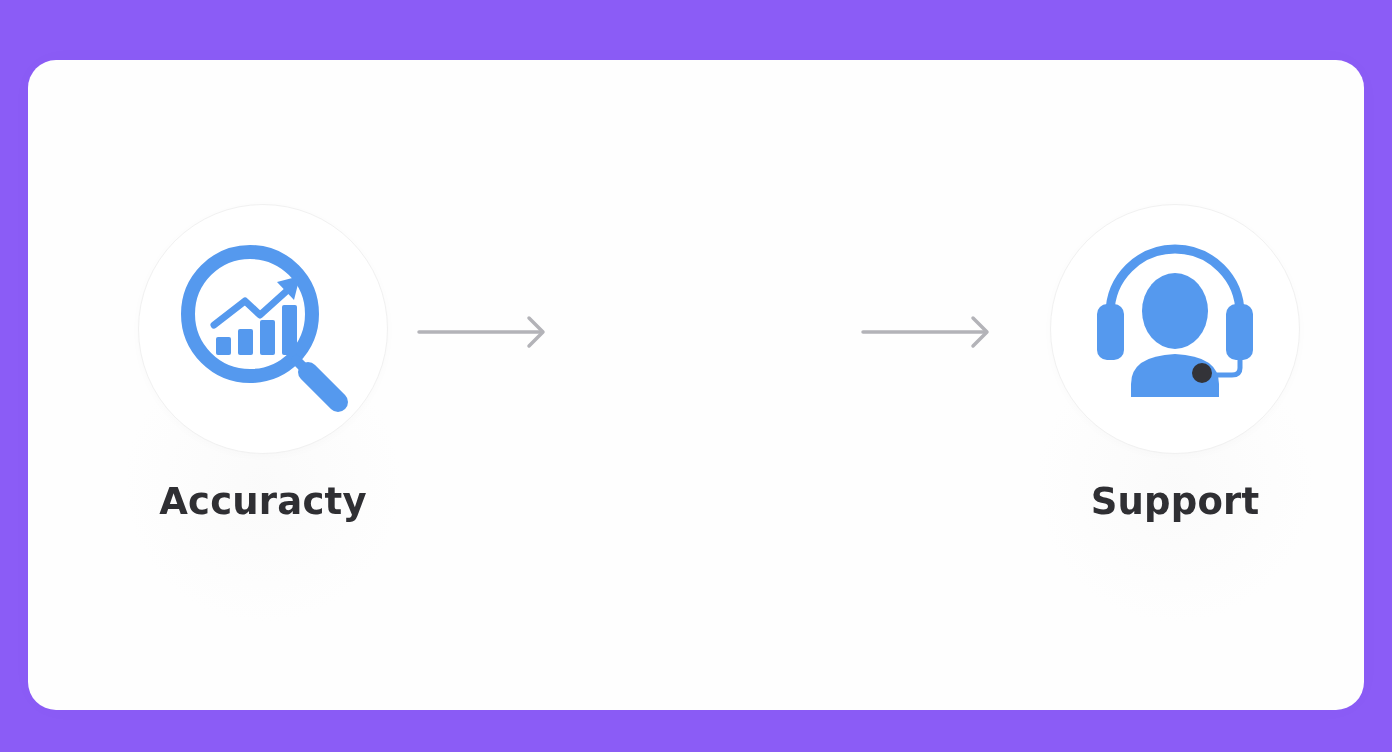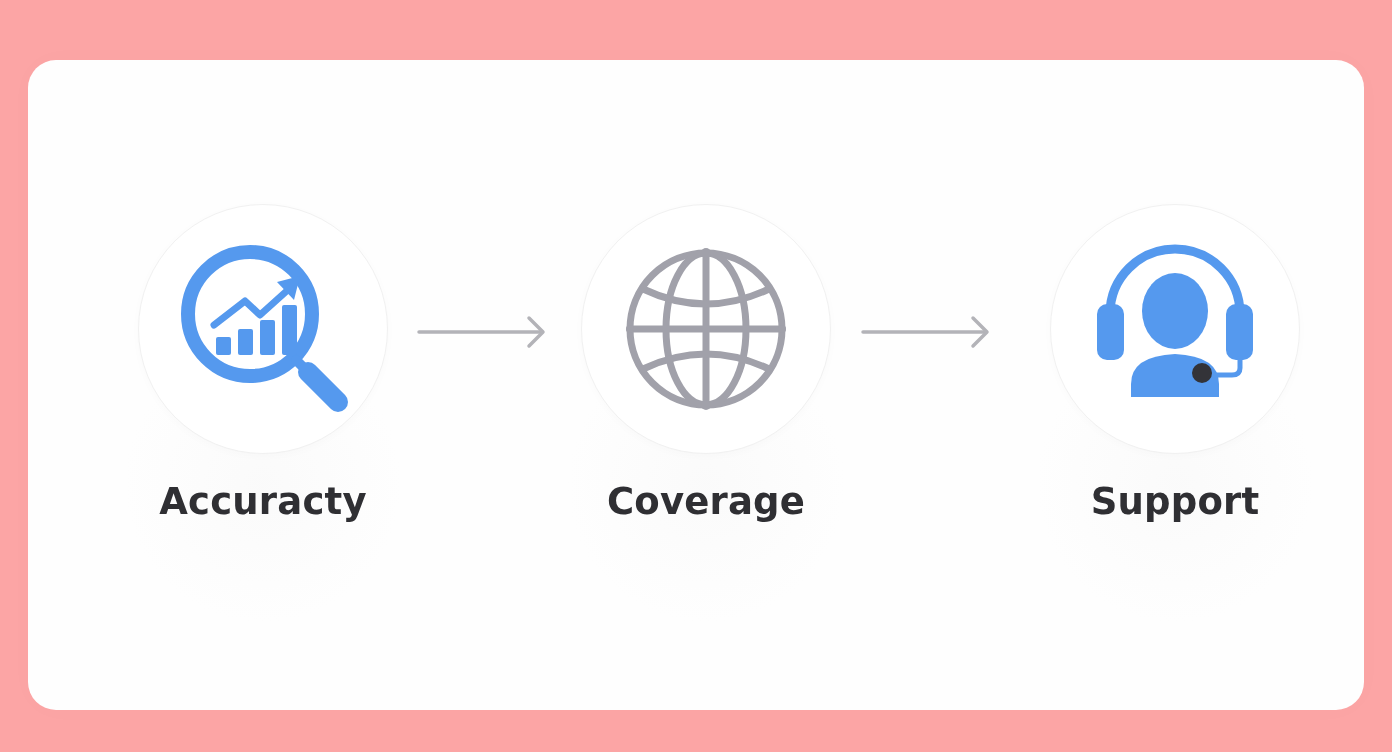--- a/index.html
+++ b/index.html
@@ -11,21 +11,21 @@
     overflow: hidden;
   }
   body {
     position: relative;
     font-family: "DejaVu Sans", "Liberation Sans", sans-serif;
   }
   .canvas {
     position: absolute;
     left: 0; top: 0;
     width: 1392px; height: 752px;
-    background: #fca5a5;
+    background: #8b5cf6;
   }
   .panel {
     position: absolute;
     left: 28px; top: 60px;
     width: 1336px; height: 650px;
     border-radius: 28px;
     background: #fefefe;
     box-shadow: 0 0 30px rgba(0,0,0,0.015);
   }
   .step {
@@ -95,43 +95,20 @@
       </svg>
     </div>
     <div class="label">Accuracty</div>
   </div>
 
   <svg class="arrow" style="left:416px; top:312px;" viewBox="0 0 132 40">
     <line x1="3" y1="20" x2="126" y2="20" stroke="#b3b3b8" stroke-width="3.5" stroke-linecap="round"></line>
     <polyline points="113,6 127,20 113,34" fill="none" stroke="#b3b3b8" stroke-width="3.5" stroke-linecap="round" stroke-linejoin="round"></polyline>
   </svg>
 
-  <div class="step" style="left:556px; top:204px;">
-    <div class="halo"></div>
-    <div class="badge">
-      <svg width="170" height="170" viewBox="0 0 170 170">
-        <g fill="none" stroke="#a1a1aa" stroke-width="7" stroke-linecap="round">
-          <circle cx="85" cy="85" r="76"></circle>
-
-          <line x1="85" y1="9" x2="85" y2="161"></line>
-          <ellipse cx="85" cy="85" rx="40" ry="76"></ellipse>
-
-          <line x1="9" y1="85" x2="161" y2="85"></line>
-
-          <path d="M 22 45 Q 85 75 148 45"></path>
-          <path d="M 22 125 Q 85 95 148 125"></path>
-        </g>
-        <circle cx="85" cy="9" r="5" fill="#a1a1aa"></circle>
-        <circle cx="85" cy="161" r="5" fill="#a1a1aa"></circle>
-        <circle cx="9" cy="85" r="4" fill="#a1a1aa"></circle>
-        <circle cx="161" cy="85" r="4" fill="#a1a1aa"></circle>
-      </svg>
-    </div>
-    <div class="label">Coverage</div>
-  </div>
 
   <svg class="arrow" style="left:860px; top:312px;" viewBox="0 0 132 40">
     <line x1="3" y1="20" x2="126" y2="20" stroke="#b3b3b8" stroke-width="3.5" stroke-linecap="round"></line>
     <polyline points="113,6 127,20 113,34" fill="none" stroke="#b3b3b8" stroke-width="3.5" stroke-linecap="round" stroke-linejoin="round"></polyline>
   </svg>
 
   <div class="step" style="left:1025px; top:204px;">
     <div class="halo"></div>
     <div class="badge">
       <svg width="170" height="170" viewBox="0 0 170 170">

